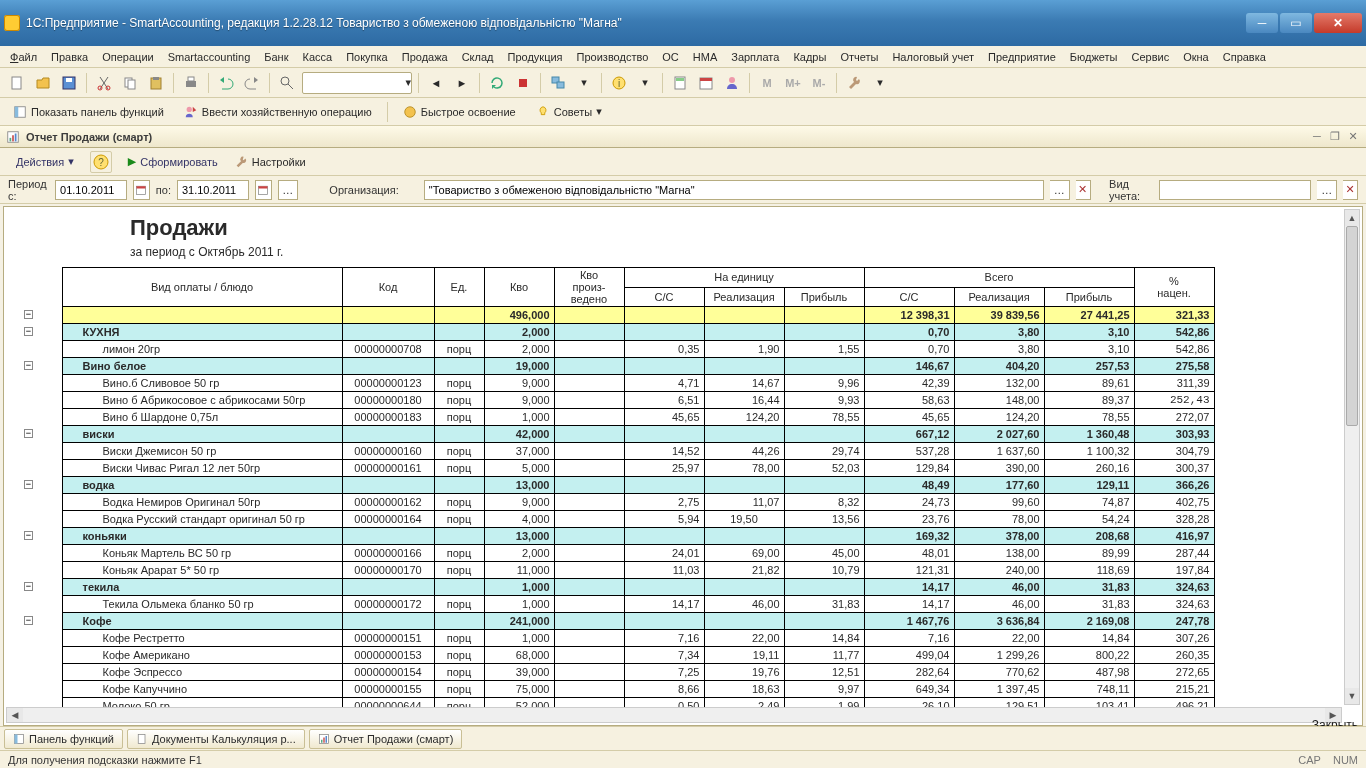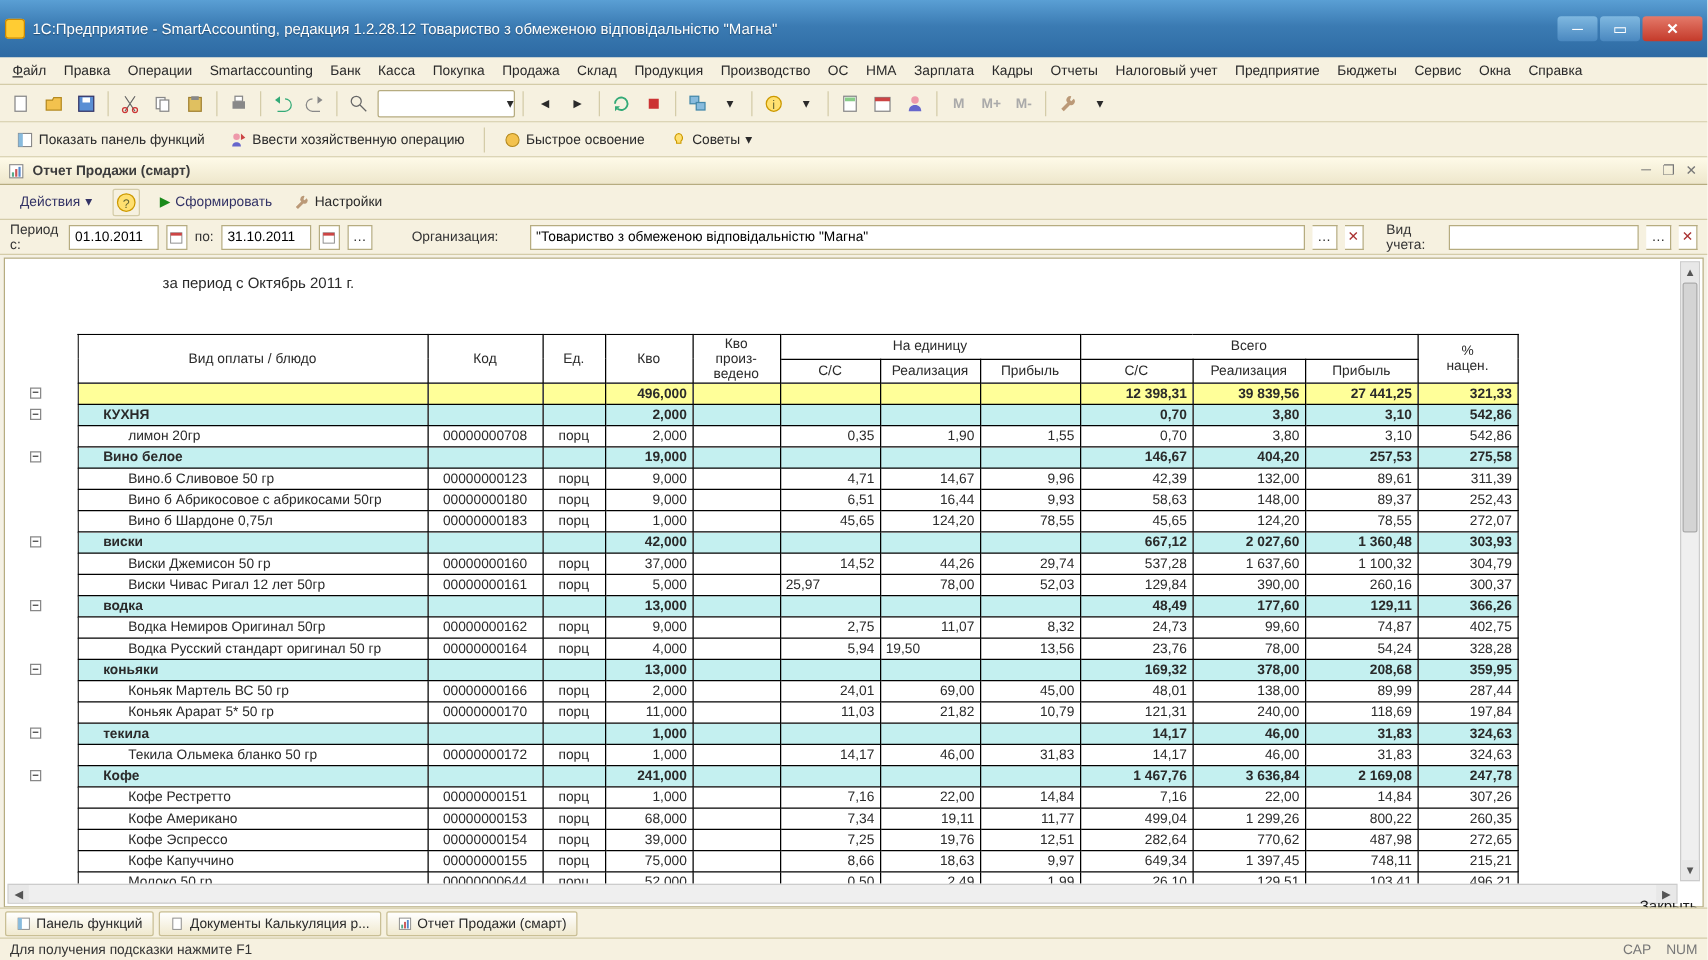--- a/index.html
+++ b/index.html
@@ -354,20 +354,21 @@
   <span style="width:8px"></span>
   <span class="lbl">Вид учета:</span>
   <input type="text" style="flex: 1 1 0%;" value="">
   <div class="ellipsis-btn" style="border-left:none">…</div>
   <div class="clear-x">✕</div>
 </div>
 
 <div class="reportwrap">
   <div class="reportinner">
     <div class="rpt-title">
+      <h2>Продажи</h2>
       <div class="rpt-subtitle">за период с Октябрь 2011 г.</div>
     </div>
   </div>
   <div class="tbl-scroll">
     <table class="rpt">
       <colgroup>
         <col class="col-tree">
           <col class="col-name">
           <col class="col-code">
           <col class="col-ed">
@@ -490,21 +491,21 @@
             <td style="text-align: center;">00000000180</td>
             <td style="text-align: center;">порц</td>
             <td class="col-kvo" style="text-align: right;">9,000</td>
             <td style="text-align: right;"></td>
             <td class="col-num" style="text-align: right;">6,51</td>
             <td class="col-num" style="text-align: right;">16,44</td>
             <td class="col-num" style="text-align: right;">9,93</td>
             <td class="col-num-w" style="text-align: right;">58,63</td>
             <td class="col-num-w" style="text-align: right;">148,00</td>
             <td class="col-num-w" style="text-align: right;">89,37</td>
-            <td class="col-pct" style="">252,43</td>
+            <td class="col-pct" style=" font-family: Liberation Mono, monospace;">252,43</td>
           </tr>
           <tr class="item">
             <td class="tree-cell"></td>
             <td class="name-cell g2" style="text-align: left;">Вино б Шардоне 0,75л</td>
             <td style="text-align: center;">00000000183</td>
             <td style="text-align: center;">порц</td>
             <td class="col-kvo" style="text-align: right;">1,000</td>
             <td style="text-align: right;"></td>
             <td class="col-num" style="text-align: right;">45,65</td>
             <td class="col-num" style="text-align: right;">124,20</td>
@@ -546,21 +547,21 @@
             <td class="col-num-w" style="text-align: right;">1 100,32</td>
             <td class="col-pct" style="text-align: right;">304,79</td>
           </tr>
           <tr class="item">
             <td class="tree-cell"></td>
             <td class="name-cell g2" style="text-align: left;">Виски Чивас Ригал 12 лет 50гр</td>
             <td style="text-align: center;">00000000161</td>
             <td style="text-align: center;">порц</td>
             <td class="col-kvo" style="text-align: right;">5,000</td>
             <td style="text-align: right;"></td>
-            <td class="col-num" style="text-align: left;">25,97</td>
+            <td class="col-num" style="text-align: right;">25,97</td>
             <td class="col-num" style="text-align: right;">78,00</td>
             <td class="col-num" style="text-align: right;">52,03</td>
             <td class="col-num-w" style="text-align: right;">129,84</td>
             <td class="col-num-w" style="text-align: right;">390,00</td>
             <td class="col-num-w" style="text-align: right;">260,16</td>
             <td class="col-pct" style="text-align: right;">300,37</td>
           </tr>
           <tr class="group">
             <td class="tree-cell">
               <div class="tree-box" style="top: 3px; left: 2px;">−</div>
@@ -594,21 +595,21 @@
             <td class="col-pct" style="text-align: right;">402,75</td>
           </tr>
           <tr class="item">
             <td class="tree-cell"></td>
             <td class="name-cell g2" style="text-align: left;">Водка Русский стандарт оригинал 50 гр</td>
             <td style="text-align: center;">00000000164</td>
             <td style="text-align: center;">порц</td>
             <td class="col-kvo" style="text-align: right;">4,000</td>
             <td style="text-align: right;"></td>
             <td class="col-num" style="text-align: right;">5,94</td>
-            <td class="col-num" style="text-align: left;">19,50</td>
+            <td class="col-num" style="text-align: center;">19,50</td>
             <td class="col-num" style="text-align: right;">13,56</td>
             <td class="col-num-w" style="text-align: right;">23,76</td>
             <td class="col-num-w" style="text-align: right;">78,00</td>
             <td class="col-num-w" style="text-align: right;">54,24</td>
             <td class="col-pct" style="text-align: right;">328,28</td>
           </tr>
           <tr class="group">
             <td class="tree-cell">
               <div class="tree-box" style="top: 3px; left: 2px;">−</div>
             </td>
@@ -616,21 +617,21 @@
             <td style="text-align: center;"></td>
             <td style="text-align: center;"></td>
             <td class="col-kvo" style="text-align: right;">13,000</td>
             <td style="text-align: right;"></td>
             <td class="col-num" style="text-align: right;"></td>
             <td class="col-num" style="text-align: right;"></td>
             <td class="col-num" style="text-align: right;"></td>
             <td class="col-num-w" style="text-align: right;">169,32</td>
             <td class="col-num-w" style="text-align: right;">378,00</td>
             <td class="col-num-w" style="text-align: right;">208,68</td>
-            <td class="col-pct" style="text-align: right;">359,95</td>
+            <td class="col-pct" style="text-align: right;">416,97</td>
           </tr>
           <tr class="item">
             <td class="tree-cell"></td>
             <td class="name-cell g2" style="text-align: left;">Коньяк Мартель ВС 50 гр</td>
             <td style="text-align: center;">00000000166</td>
             <td style="text-align: center;">порц</td>
             <td class="col-kvo" style="text-align: right;">2,000</td>
             <td style="text-align: right;"></td>
             <td class="col-num" style="text-align: right;">24,01</td>
             <td class="col-num" style="text-align: right;">69,00</td>

